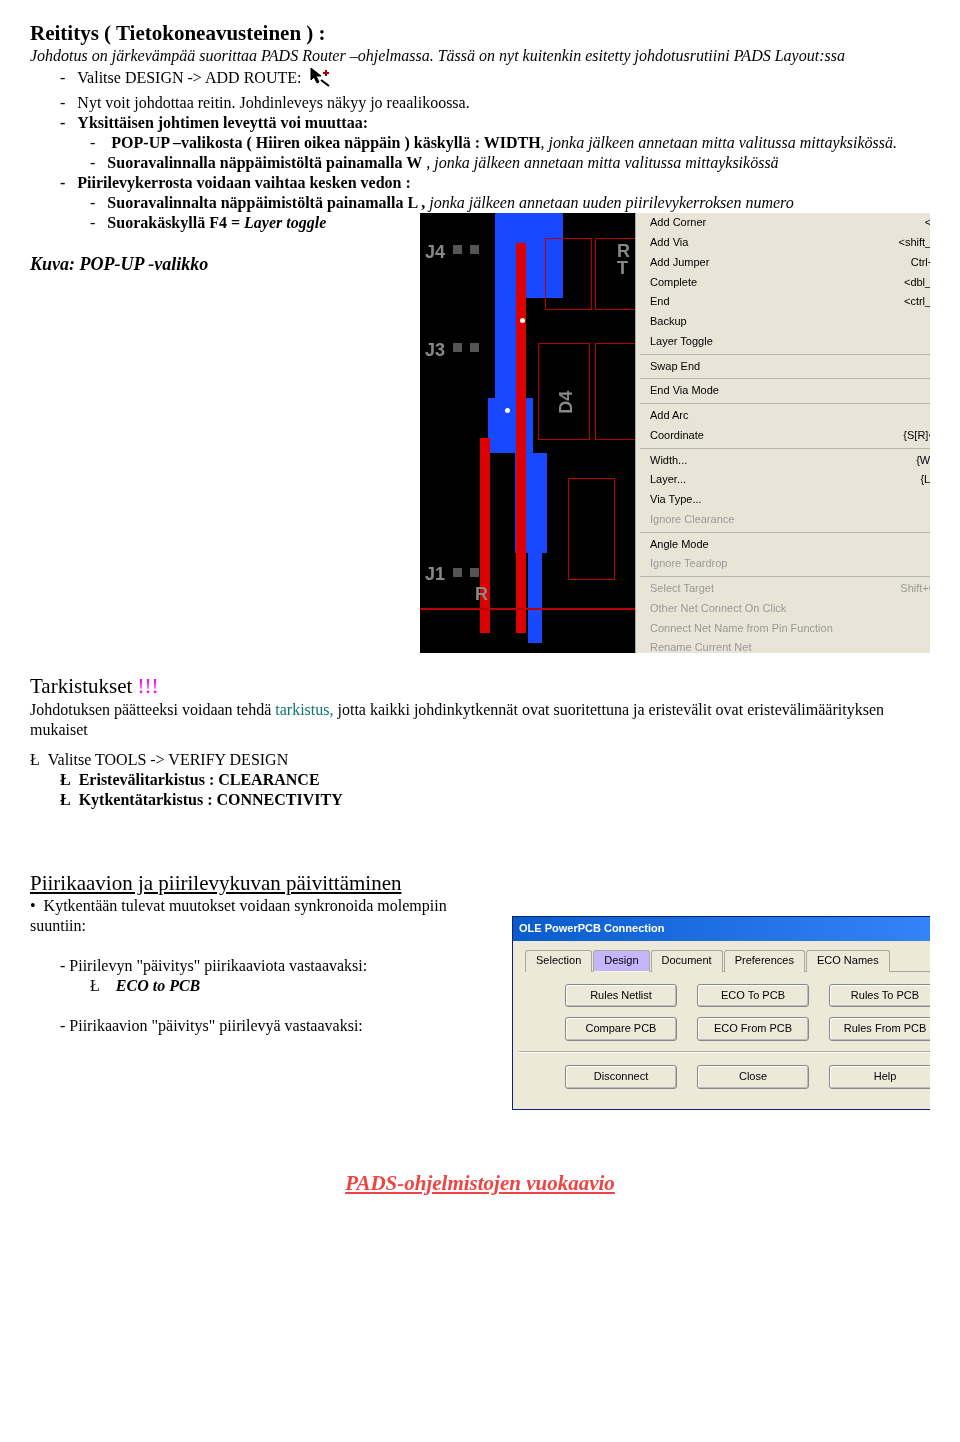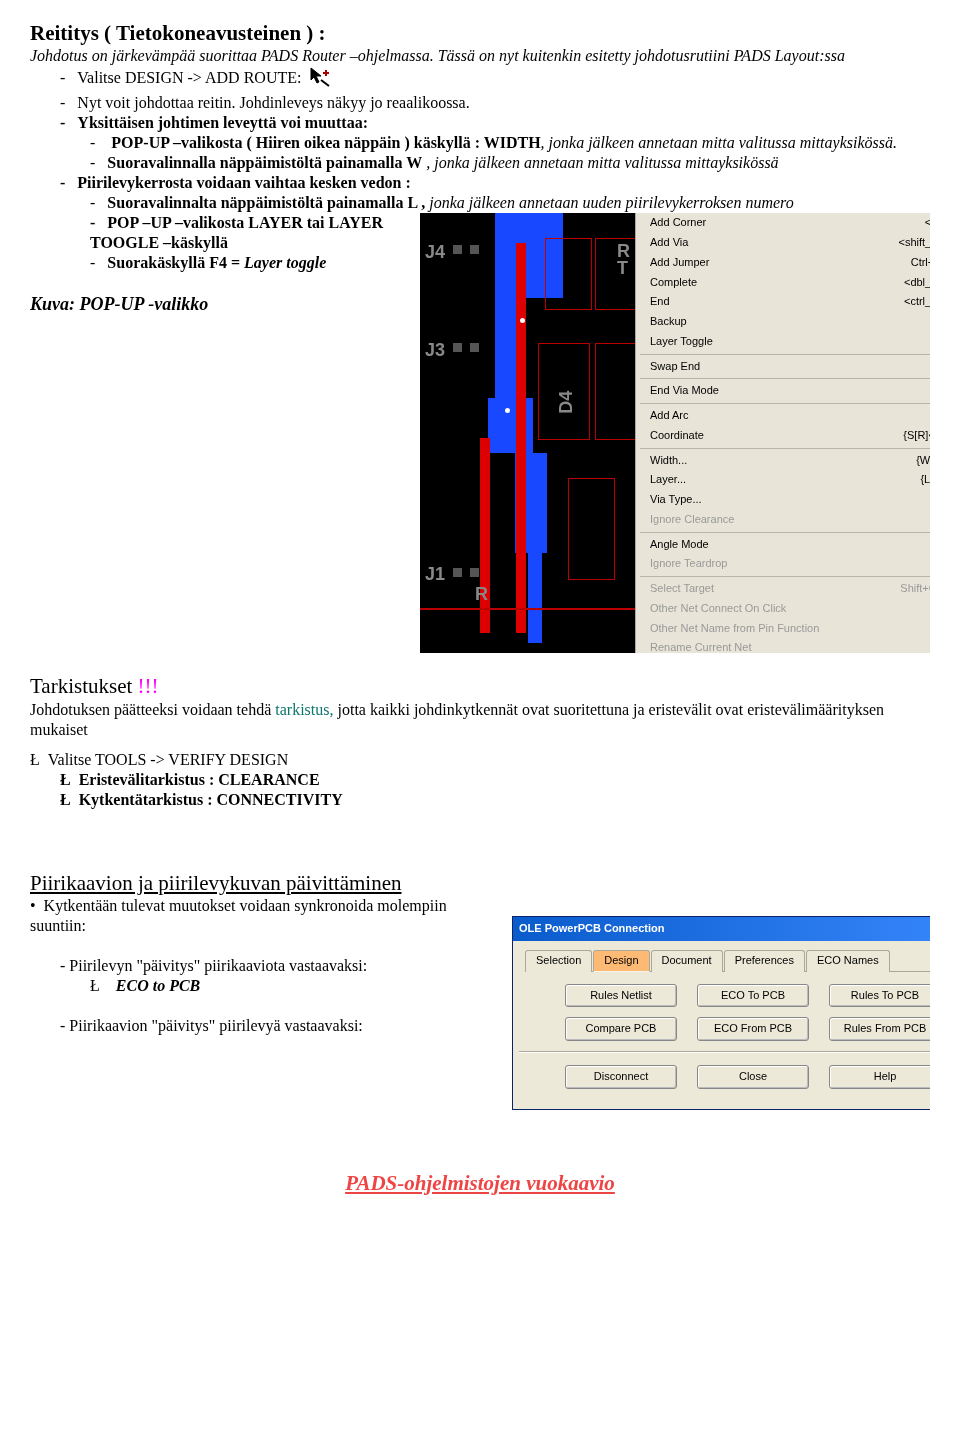--- a/index.html
+++ b/index.html
@@ -103,21 +103,21 @@
     padding: 3px 10px;
     border: 1px solid #aca899;
     border-bottom: none;
     background: #ece9d8;
     margin-right: 1px;
     border-radius: 3px 3px 0 0;
     position: relative;
     top: 1px;
   }
   .ole-tab.active {
-    background: #fdba74;
+    background: #c4b5fd;
     border-bottom: 1px solid #f5f3ea;
   }
   .ole-btnrow { display: flex; gap: 20px; justify-content: center; margin-bottom: 10px; }
   .ole-btn {
     width: 110px;
     padding: 4px 0;
     text-align: center;
     background: #ece9d8;
     border: 1px solid #888;
     border-radius: 3px;
@@ -148,21 +148,20 @@
 </div>
 <div class="indent1">- &nbsp;&nbsp;<span>Nyt voit johdottaa reitin. Johdinleveys näkyy jo reaalikoossa.</span></div>
 <div class="indent1 bold">- &nbsp;&nbsp;<span>Yksittäisen johtimen leveyttä voi muuttaa:</span></div>
 <div class="indent2">- &nbsp;&nbsp;&nbsp;<span class="bold">POP-UP –valikosta ( Hiiren oikea näppäin ) käskyllä : WIDTH</span><span class="italic">, jonka jälkeen annetaan mitta valitussa mittayksikössä.</span></div>
 <div class="indent2">- &nbsp;&nbsp;<span class="bold">Suoravalinnalla näppäimistöltä painamalla W</span> <span class="italic">, jonka jälkeen annetaan mitta valitussa mittayksikössä</span></div>
 <div class="indent1 bold">- &nbsp;&nbsp;<span>Piirilevykerrosta voidaan vaihtaa kesken vedon :</span></div>
 <div class="indent2">- &nbsp;&nbsp;<span class="bold">Suoravalinnalta näppäimistöltä painamalla L ,</span><span class="italic"> jonka jälkeen annetaan uuden piirilevykerroksen numero</span></div>
 
 <div class="flex-wrap">
   <div class="text-col">
-    <div class="indent2 bold">- &nbsp;&nbsp;<span>POP –UP –valikosta LAYER  tai LAYER TOOGLE –käskyllä</span></div>
     <div class="indent2">- &nbsp;&nbsp;<span class="bold">Suorakäskyllä F4 = </span><span class="bold italic">Layer toggle</span></div>
     <br>
     <div class="bold italic" style="font-size:18px;">Kuva: POP-UP -valikko</div>
   </div>
   <div class="img-col">
     <div class="screenshot1">
       <div class="pcb-left">
         <div class="blue-trace" style="left:75px;top:0;width:68px;height:85px;"></div>
         <div class="blue-trace" style="left:75px;top:85px;width:28px;height:100px;"></div>
         <div class="blue-trace" style="left:68px;top:185px;width:45px;height:55px;"></div>
@@ -268,21 +267,21 @@
           <div class="menu-sep"></div>
           <div class="menu-item menu-disabled">
             <span>Select Target</span>
             <span>Shift+Ctrl+Z</span>
           </div>
           <div class="menu-item menu-disabled">
             <span>Other Net Connect On Click</span>
             <span></span>
           </div>
           <div class="menu-item menu-disabled">
-            <span>Other Net Name from Pin Function</span>
+            <span>Connect Net Name from Pin Function</span>
             <span></span>
           </div>
           <div class="menu-item menu-disabled">
             <span>Rename Current Net</span>
             <span></span>
           </div>
         </div>
     </div>
   </div>
 </div>

